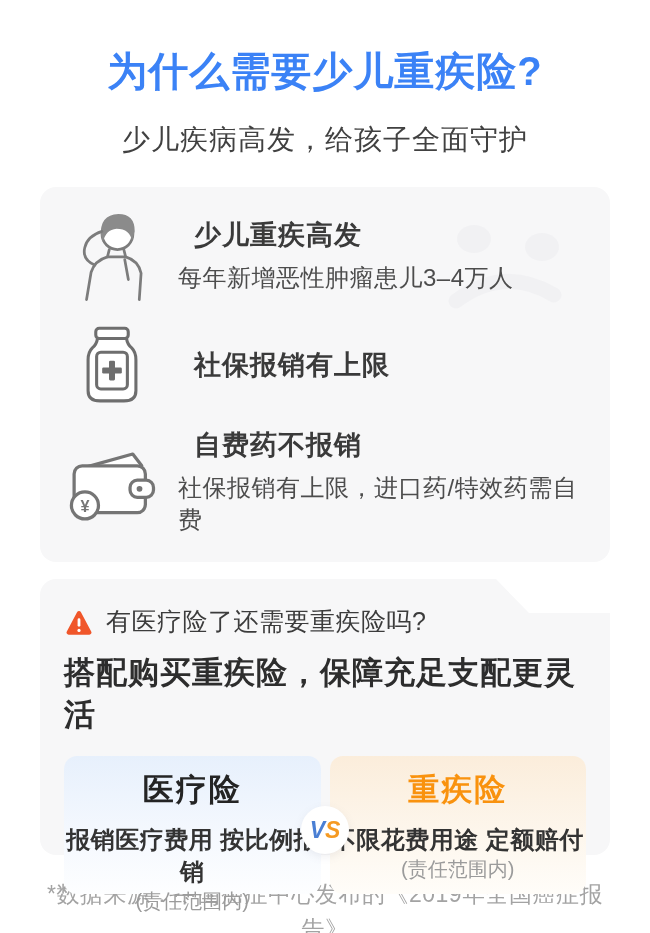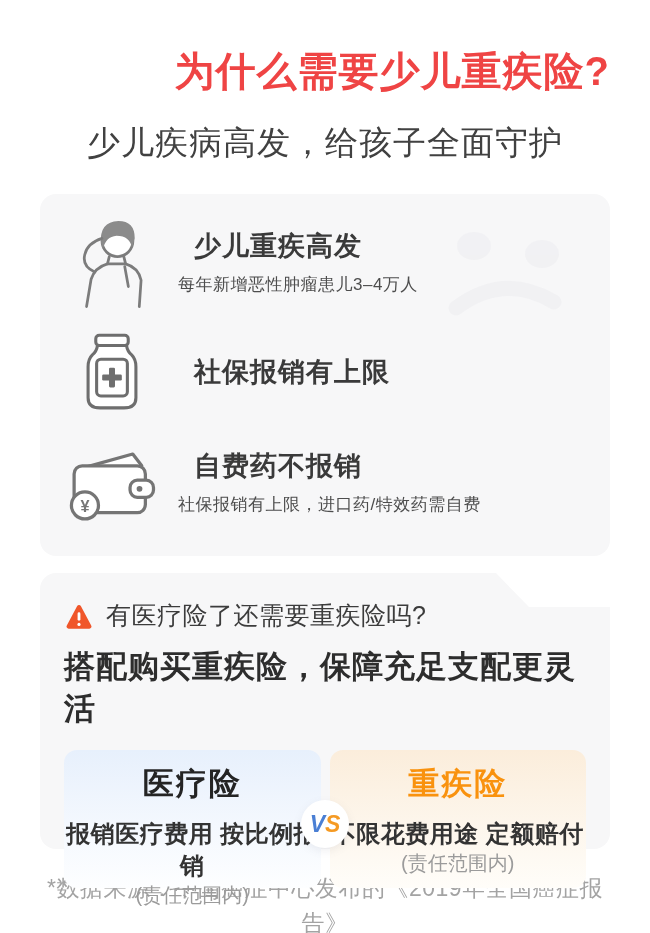--- a/index.html
+++ b/index.html
@@ -6,46 +6,46 @@
   html,body { background:#ffffff; }
   body {
     width:650px; height:933px;
     font-family:"Liberation Sans","DejaVu Sans",sans-serif;
     color:#3d3d3d; overflow:hidden; position:relative;
   }
   .page { width:650px; height:933px; padding:0 40px; }
 
   
   .hero-title {
-    margin-top:44px; text-align:right;
-    font-size:40px; font-weight:700; color:#ef4444; letter-spacing:1px;
+    margin-top:44px; text-align:center;
+    font-size:40px; font-weight:700; color:#3b82f6; letter-spacing:1px;
   }
   .hero-subtitle {
     margin-top:22px; text-align:center;
-    font-size:33px; font-weight:400; color:#414141; letter-spacing:1px;
+    font-size:28px; font-weight:400; color:#414141; letter-spacing:1px;
   }
 
   
   .card {
     position:relative; background:#f7f7f8; border-radius:16px; width:570px;
   }
   .card-reasons { margin-top:28px; padding:20px 24px 26px 20px; }
 
   .reason-row { display:flex; align-items:center; position:relative; z-index:2; }
   .reason-row + .reason-row { margin-top:14px; }
   .reason-icon-box {
     width:104px; min-width:104px; height:96px;
     display:flex; align-items:center; justify-content:center;
   }
   .reason-texts { padding-left:14px; }
   .reason-heading {
     font-size:27px; font-weight:700; color:#3a3a3a;
     font-style:oblique 10deg; letter-spacing:1px;margin-left:16px;
   }
-  .reason-desc { margin-top:9px; font-size:17px; color:#4d4d4d; letter-spacing:0.5px; }
+  .reason-desc { margin-top:9px; font-size:24px; color:#4d4d4d; letter-spacing:0.5px; }
 
   .sadface {
     position:absolute; top:10px; right:14px; width:180px; height:160px;
     z-index:1; pointer-events:none;
   }
 
   
   .card-qa { margin-top:17px; padding:26px 24px 0 24px; height:276px; }
   .notch {
     position:absolute; top:-1px; right:-1px; width:116px; height:35px;

